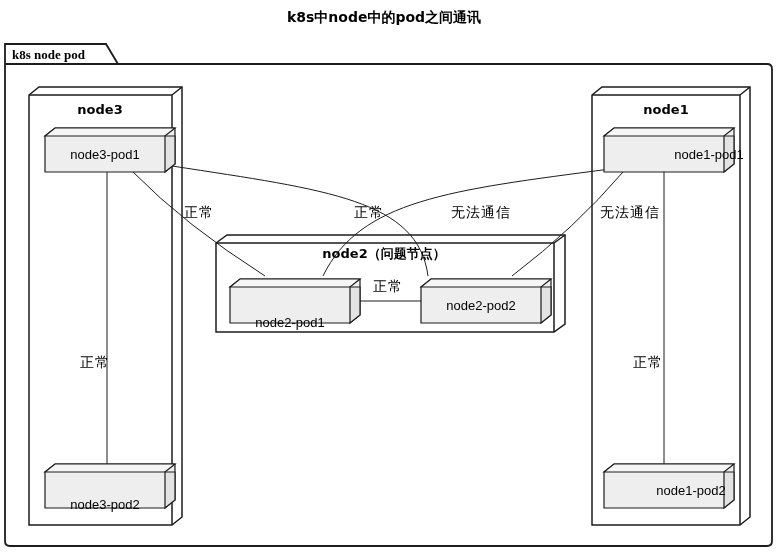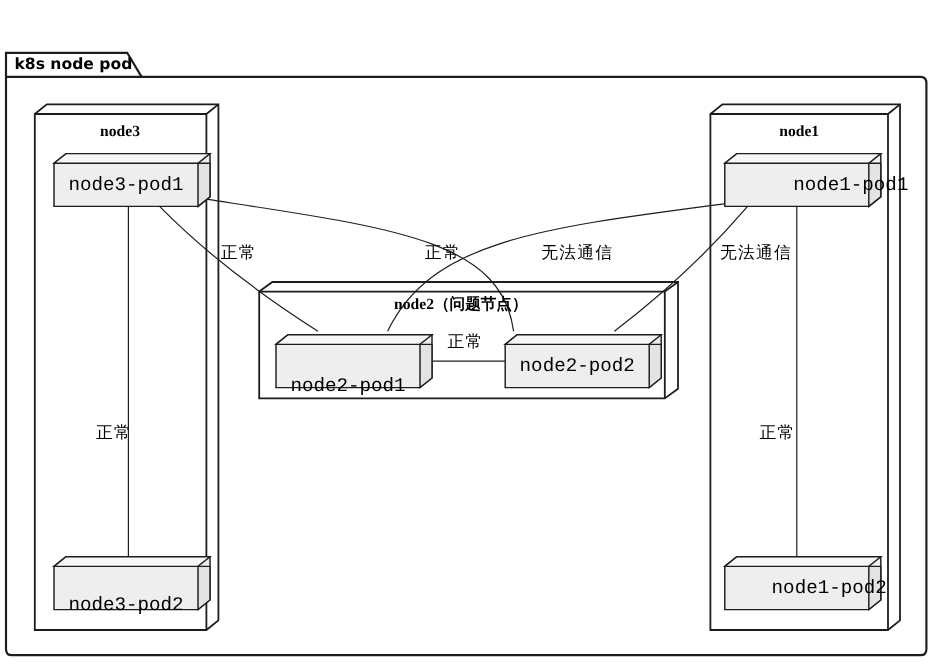--- a/index.html
+++ b/index.html
@@ -6,24 +6,24 @@
   .canvas{
     position:relative;width:779px;height:555px;background:var(--bg,#fff);
     font-family:"DejaVu Sans", sans-serif;color:var(--text,#000);
     overflow:hidden;
   }
   .layer{position:absolute;left:0;top:0;}
   .lbl{position:absolute;white-space:nowrap;line-height:1;}
   .center{transform:translate(-50%,-50%);}
   .vcenter{transform:translate(0,-50%);}
   .diagram-title{font-size:14px;font-weight:bold;}
-  .frame-label{font-size:13px;font-weight:bold;}
-  .node-title{font-size:13px;font-weight:bold;font-family:Liberation Serif, serif;}
-  .pod-label{font-family:Liberation Mono, monospace;font-size:16px;}
-  .edge-label{font-size:14px;letter-spacing:1px;font-family:Liberation Mono, monospace;}
+  .frame-label{font-size:13px;font-weight:bold;font-family:Liberation Serif, serif;}
+  .node-title{font-size:13px;font-weight:bold;}
+  .pod-label{font-family:Liberation Sans, sans-serif;font-size:13px;}
+  .edge-label{font-size:14px;letter-spacing:1px;}
 </style>
 </head>
 <body>
 
 <div class="canvas" style="--bg: #ffffff; --line: #1d1d1d; --text: #000000; --node-fill: #ffffff; --pod-fill: #eeeeee; --pod-top-fill: #f6f6f6; --pod-side-fill: #e3e3e3;">
 
   <svg class="layer" width="779" height="555" viewBox="0 0 779 555">
 
     <g>
       <path d="M5,44 H106 L118,64 H767 Q772,64 772,69 V541 Q772,546 767,546 H10 Q5,546 5,541 Z" fill="none" stroke="var(--line)" stroke-width="1.8"></path>
@@ -82,20 +82,21 @@
         <path d="M724,136 H734 V164 L724,172 Z" fill="var(--pod-side-fill)"></path>
       </g>
       <g>
         <path d="M604,472 L614,464 H734 V500 L724,508 H604 Z" fill="var(--pod-fill)"></path>
         <path d="M604,472 L614,464 H734 L724,472 Z" fill="var(--pod-top-fill)"></path>
         <path d="M724,472 H734 V500 L724,508 Z" fill="var(--pod-side-fill)"></path>
       </g>
     </g>
   </svg>
 
+  <div class="lbl center diagram-title" style="left:384px;top:17px;">k8s中node中的pod之间通讯</div>
 
   <div class="lbl vcenter frame-label" style="left:12px;top:54px;">k8s node pod</div>
 
   <div class="lbl center node-title" style="left:100px;top:109px;">node3</div>
   <div class="lbl center node-title" style="left:384px;top:253px;">node2（问题节点）</div>
   <div class="lbl center node-title" style="left:666px;top:109px;">node1</div>
 
   <div class="lbl center pod-label" style="left:105px;top:154px;">node3-pod1</div>
   <div class="lbl center pod-label" style="left:105px;top:504px;">node3-pod2</div>
   <div class="lbl center pod-label" style="left:290px;top:322px;">node2-pod1</div>

